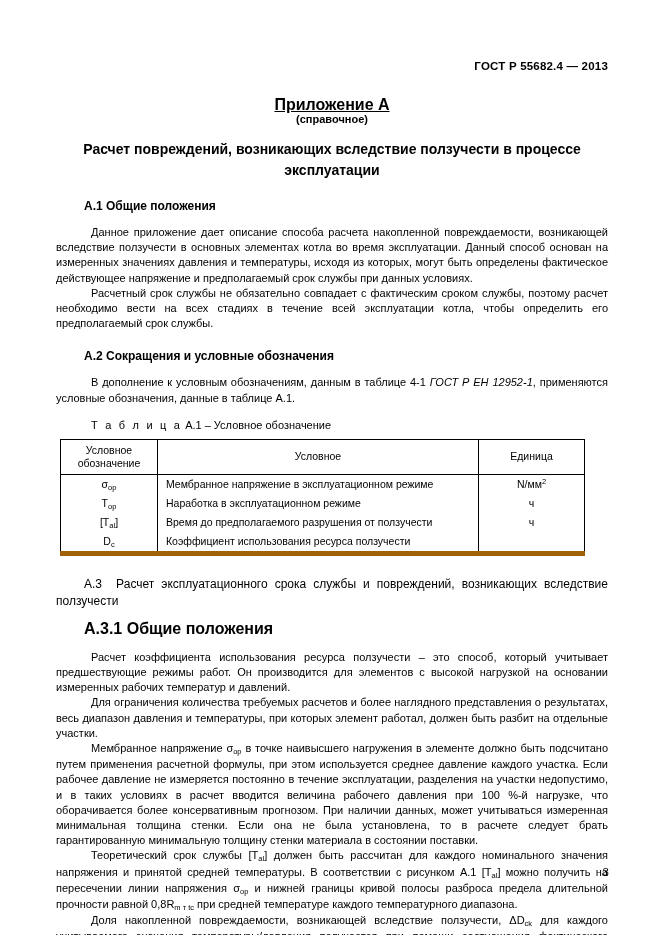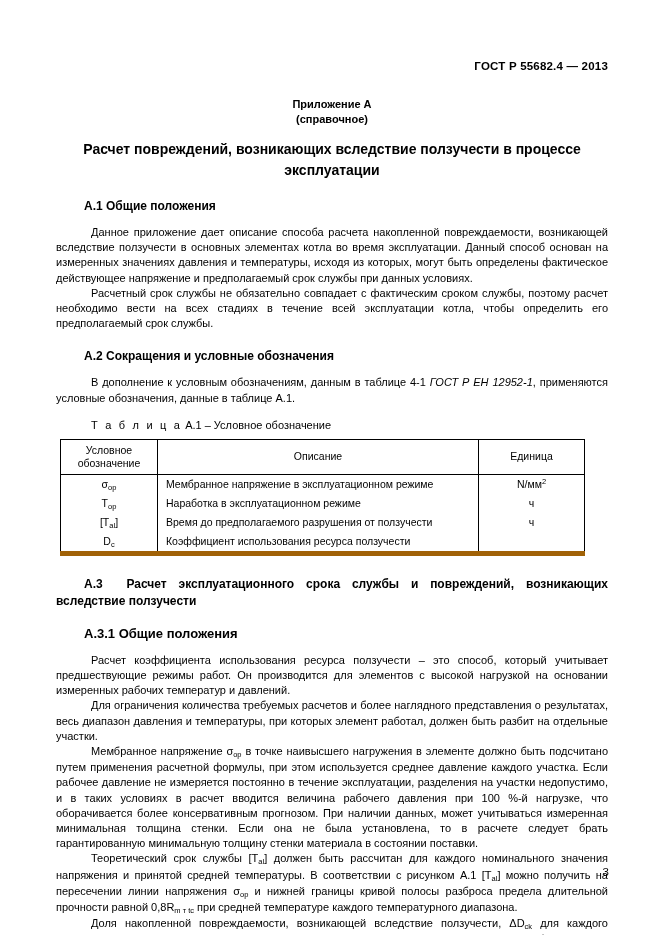--- a/index.html
+++ b/index.html
@@ -35,24 +35,25 @@
     font-size: 11.5px;
     font-weight: bold;
     letter-spacing: 0.2px;
     margin-top: 60px;
     margin-bottom: 0;
   }
 
   
   .annex-label {
     text-align: center;
-    font-size: 11px;
+    font-size: 16px;
     font-weight: bold;
     line-height: 15px;
     margin-top: 25px;
+    text-decoration: underline;
   }
   .annex-sub {
     text-align: center;
     font-size: 11px;
     font-weight: bold;
     line-height: 15px;
   }
   .annex-title {
     text-align: center;
     font-size: 14px;
@@ -64,34 +65,34 @@
 
   
   .h2 {
     font-size: 12px;
     font-weight: bold;
     margin-top: 18px;
     margin-left: 28px;
   }
   .h2-wide {
     font-size: 12px;
-    font-weight: bold;
+    font-weight: normal;
     margin-top: 20px;
     text-align: justify;
     text-align-last: left;
     line-height: 17px;
   }
   .h2-wide .indent {
     display: inline-block;
     width: 28px;
   }
   .h3 {
-    font-size: 13px;
-    font-weight: bold;
-    margin-top: 16px;
+    font-size: 16px;
+    font-weight: bold;
+    margin-top: 10px;
     margin-left: 28px;
   }
 
   
   p.body {
     font-size: 11px;
     line-height: 15.2px;
     text-align: justify;
     text-align-last: left;
     margin: 0;
@@ -194,21 +195,21 @@
     <div class="h2">А.2 Сокращения и условные обозначения</div>
 
     <p class="body first"><span class="ind"></span><span>В дополнение к условным обозначениям, данным в таблице 4-1 </span><span class="it">ГОСТ Р ЕН 12952-1</span><span>, применяются условные обозначения, данные в таблице А.1.</span></p>
 
     <div class="table-caption"><span class="sp">Т а б л и ц а</span> <span>А.1 – Условное обозначение</span></div>
 
     <table class="gost">
       <thead>
         <tr>
           <th class="c1">Условное обозначение</th>
-          <th class="c2">Описание</th>
+          <th class="c2">Условное</th>
           <th class="c3">Единица</th>
         </tr>
       </thead>
       <tbody>
         <tr>
           <td class="sym"><span>σ</span><sub>op</sub></td>
           <td class="desc">Мембранное напряжение в эксплуатационном режиме</td>
           <td class="unit"><span>N/мм</span><sup>2</sup></td>
         </tr>
         <tr>

